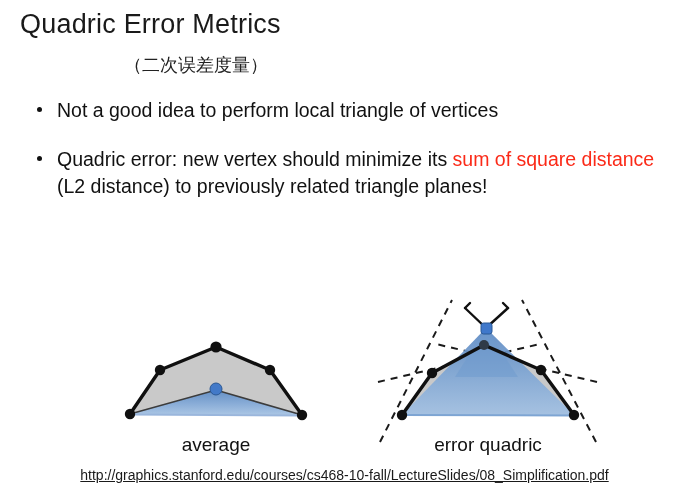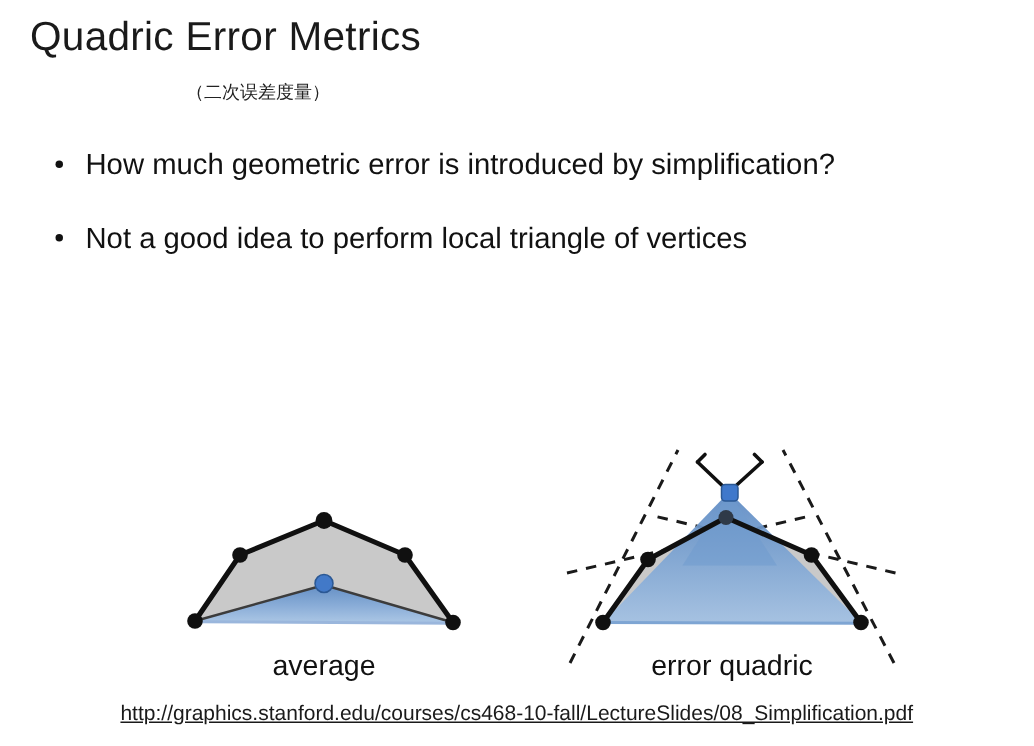--- a/index.html
+++ b/index.html
@@ -29,21 +29,21 @@
     font-weight: 300;
     letter-spacing: 0.2px;
     color: #1a1a1a;
     white-space: nowrap;
   }
   .subtitle {
     position: absolute;
     left: 124px;
     top: 53px;
     font-family: "DejaVu Sans", sans-serif;
-    font-size: 12px;
+    font-size: 18px;
     font-weight: 400;
     color: #222222;
     white-space: nowrap;
   }
 
   
   .bullet-list {
     position: absolute;
     left: 33px;
     top: 97px;
@@ -112,30 +112,30 @@
 <body>
 
 <div id="slide">
 
   <div class="title">Quadric Error Metrics</div>
 
   <div class="subtitle">（二次误差度量）</div>
 
   <div class="bullet-list">
 
-    <div class="bullet">
-      <span class="dot"></span>
-      <span>How much geometric error is introduced by simplification?</span>
-    </div>
 
     <div class="bullet">
       <span class="dot"></span>
       <span>Not a good idea to perform local triangle of vertices</span>
     </div>
 
+    <div class="bullet">
+      <span class="dot"></span>
+      <span>Quadric error: new vertex should minimize its </span><span class="red">sum of square distance</span><span> (L2 distance) to previously related triangle planes!</span>
+    </div>
 
   </div>
 
   <div class="figure-area">
 
     <svg class="fig-svg" width="689" height="180" viewBox="0 0 689 180">
 
       <defs>
         <linearGradient id="blueGradL" x1="0" y1="0" x2="0" y2="1">
           <stop offset="0%" stop-color="#5f8cc4"></stop>

